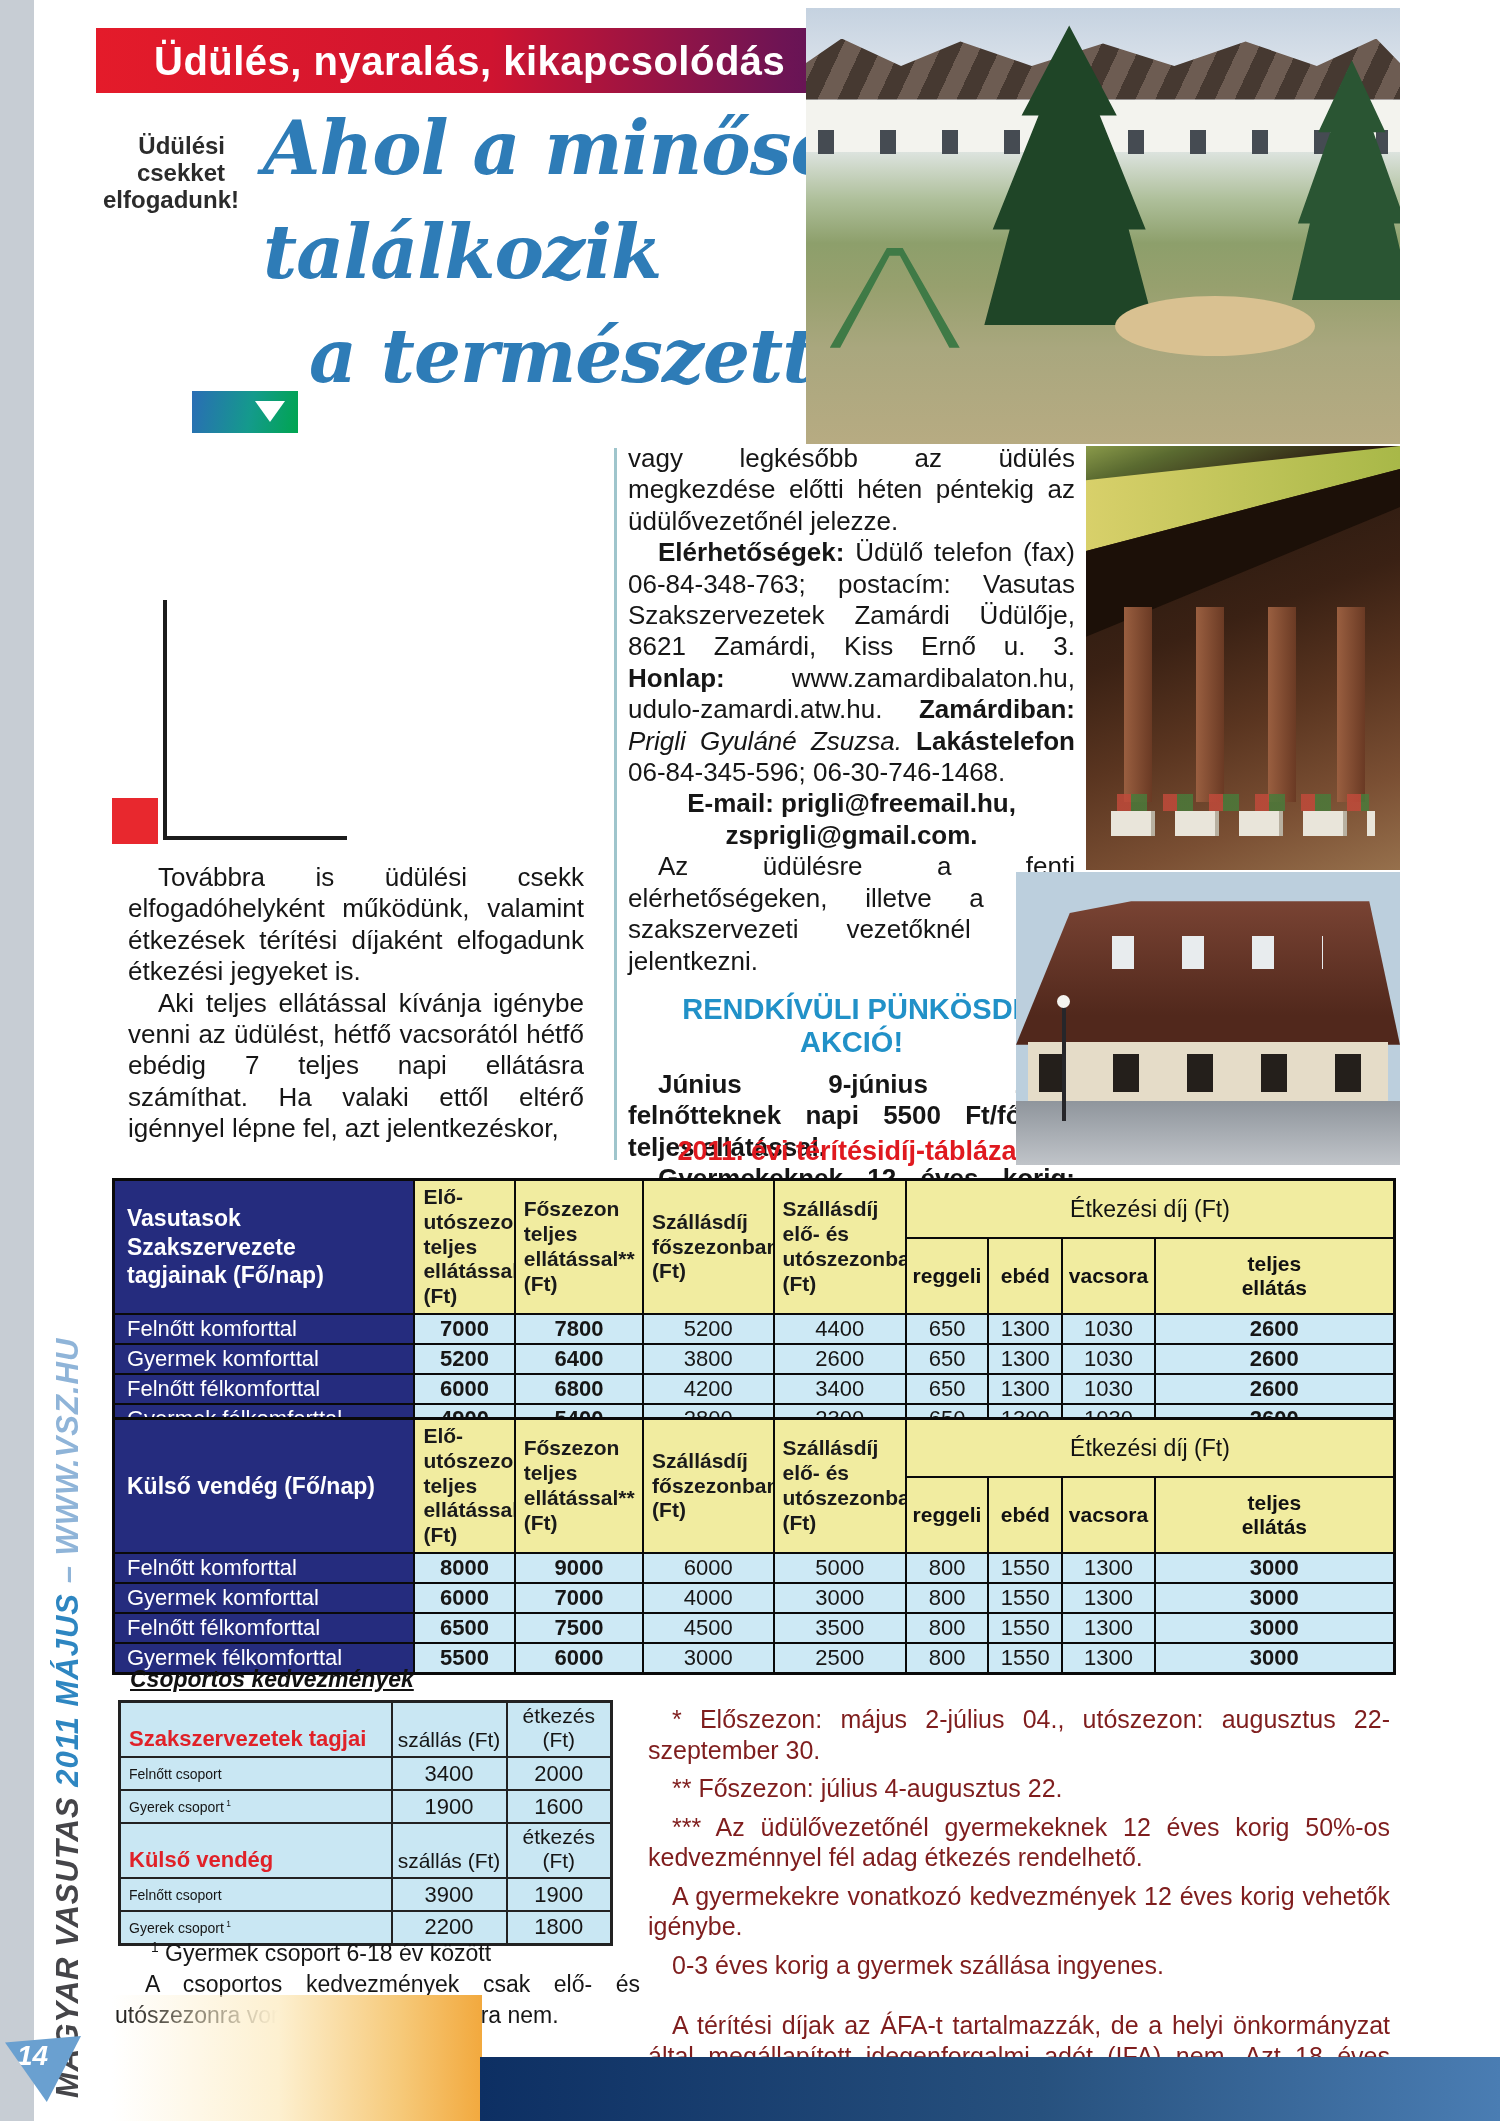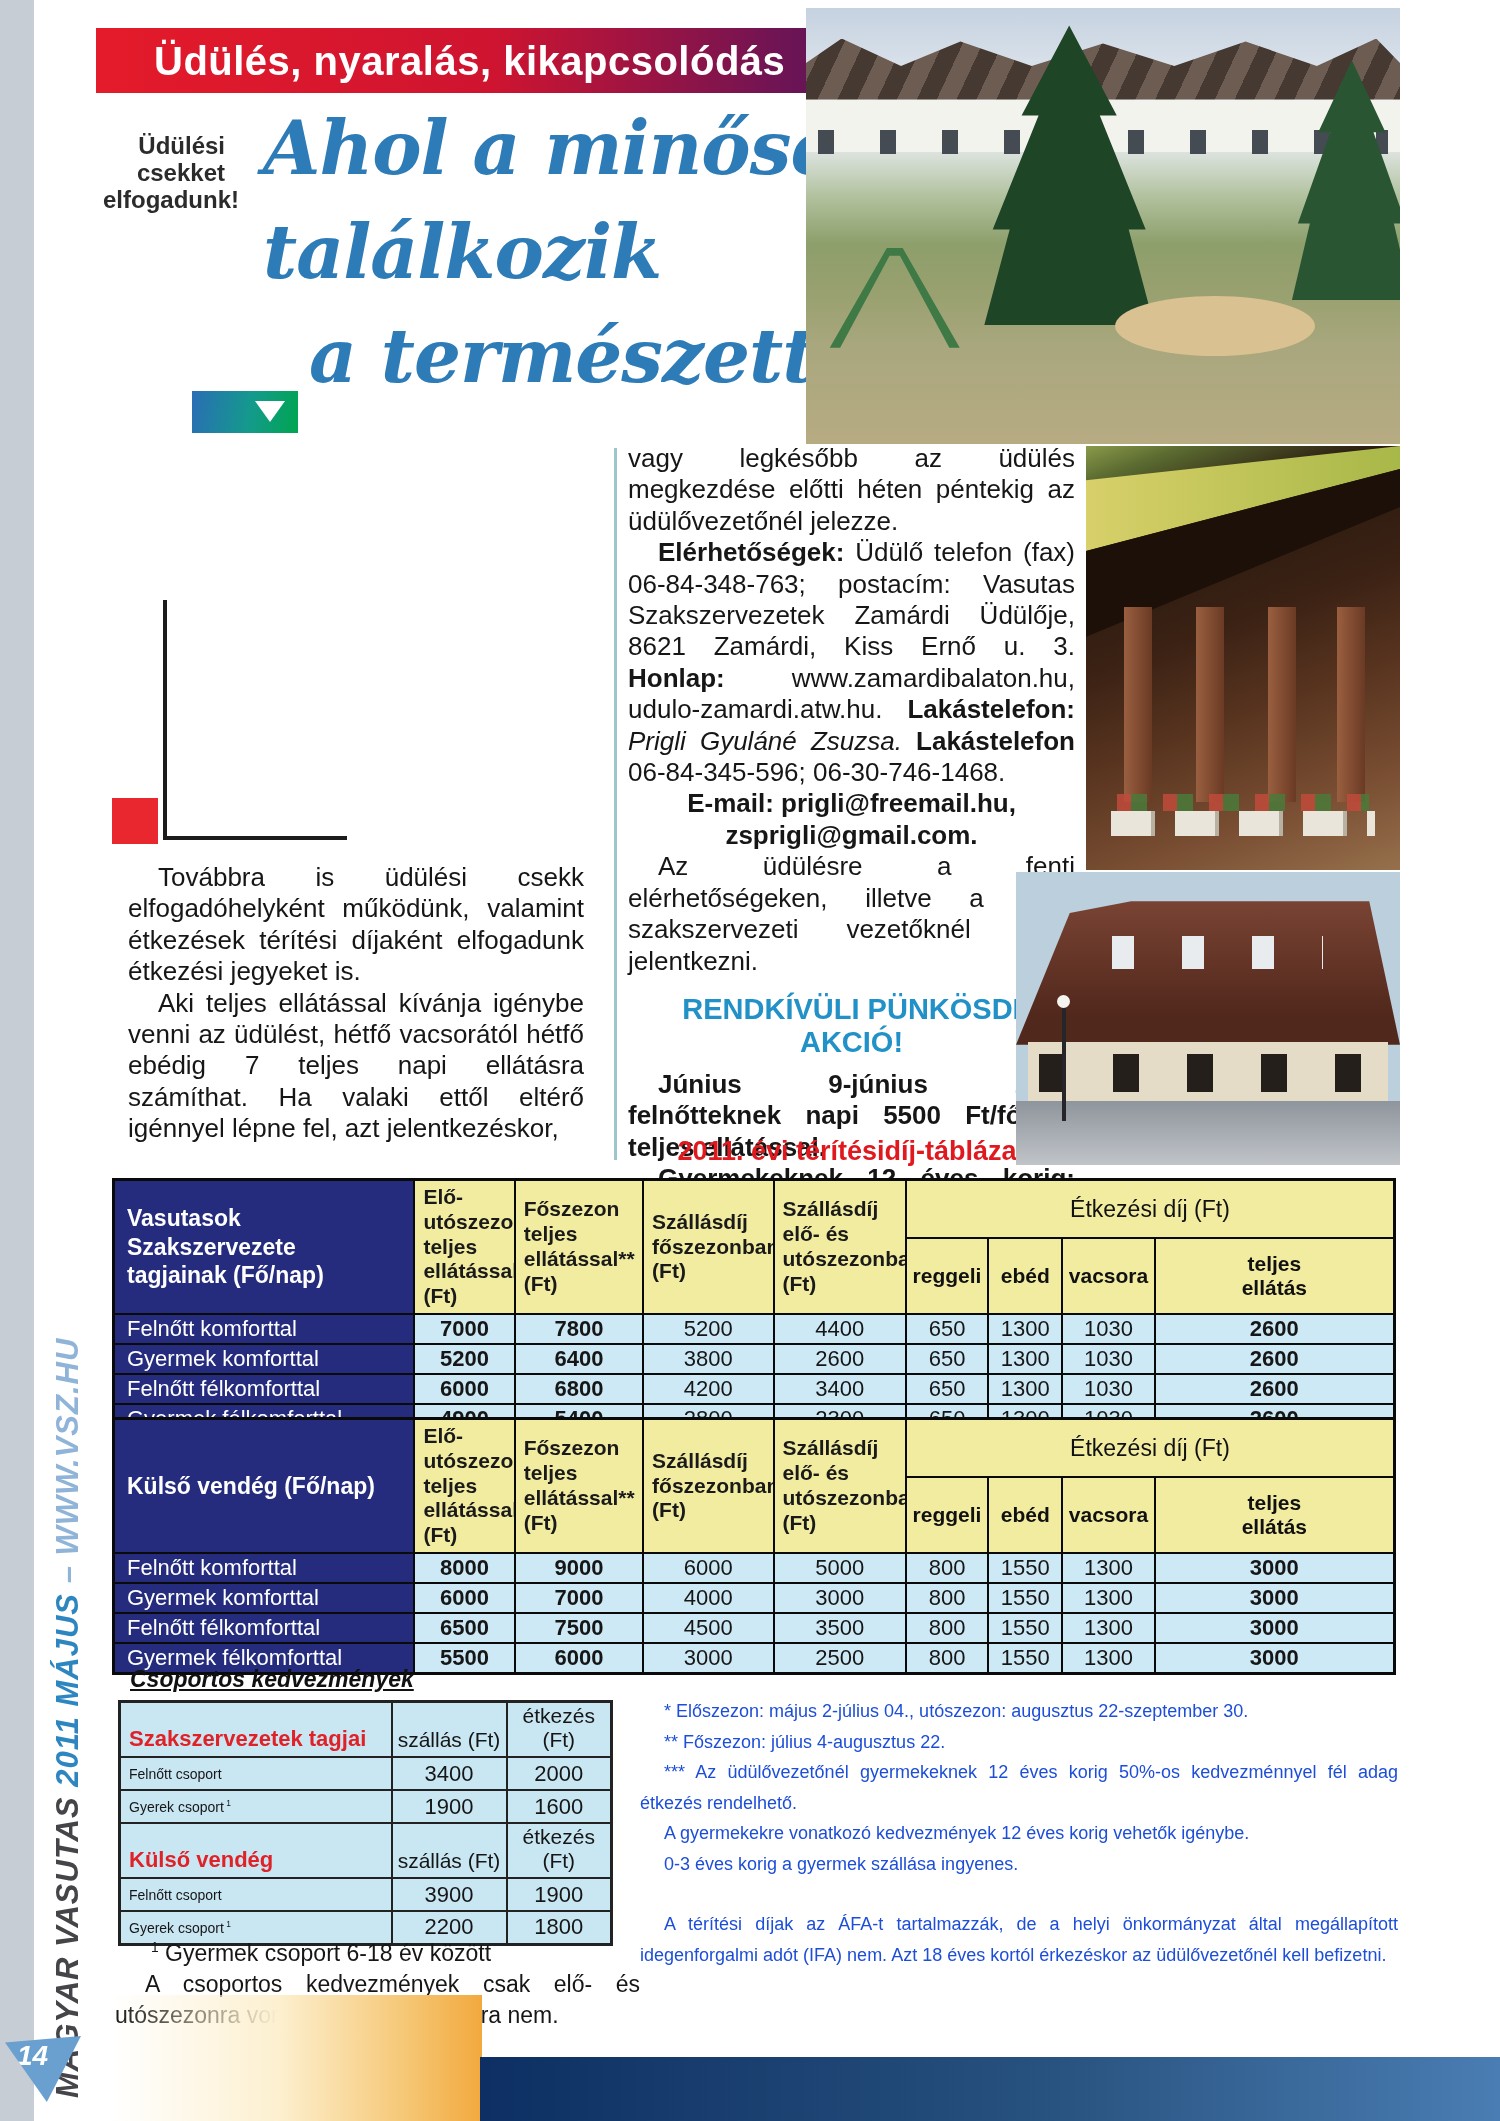--- a/index.html
+++ b/index.html
@@ -135,21 +135,21 @@
   .gt-hr2{height:36px;}
   .gt tbody tr{height:33px;}
   .gt-label{font-size:14px;text-align:left;padding-left:8px;color:#161616;}
   .gt-val{font-size:22px;text-align:center;color:#161616;}
 
   
   .fn-left{left:115px;top:1932px;width:525px;}
   .fn-left p{margin:0;font-size:23px;line-height:31px;text-align:justify;color:#161616;}
   .fn-left .first{text-indent:36px;}
   .fn-right{left:640px;top:1696px;width:758px;}
-  .fn-right p{margin:0;font-size:18px;line-height:30.5px;text-align:justify;color:#1d4ed8;text-indent:24px;}
+  .fn-right p{margin:8px;font-size:25px;line-height:30.5px;text-align:justify;color:#7f1d1d;text-indent:24px;}
   .fn-right .tax{margin-top:30px;}
 
   
   .cream-block{left:112px;top:1995px;width:370px;height:126px;
       background:linear-gradient(90deg,rgba(255,254,248,0) 0%,#fdf0d0 45%,#f6c979 78%,#f2a93e 100%);}
   .blue-bottom{left:480px;top:2057px;width:1020px;height:64px;
       background:linear-gradient(90deg,#0d2f63 0%,#27517e 55%,#4a7db3 100%);}
   .orange-bar{left:155px;top:2020px;width:1308px;height:44px;border-radius:14px;background:#f2a430;
       z-index:3;display:flex;align-items:center;justify-content:center;}
   .orange-bar span{color:#1b2a70;font-weight:bold;font-size:25px;}
@@ -192,21 +192,21 @@
 
   <div class="abs col-left">
     <p class="bodyp indent">Továbbra is üdülési csekk elfogadóhelyként működünk, valamint étkezések térítési díjaként elfogadunk étkezési jegyeket is.</p>
     <p class="bodyp indent">Aki teljes ellátással kívánja igénybe venni az üdülést, hétfő vacsorától hétfő ebédig 7 teljes napi ellátásra számíthat. Ha valaki ettől eltérő igénnyel lépne fel, azt jelentkezéskor,</p>
   </div>
 
   <div class="abs col-divider"></div>
 
   <div class="abs col-right">
     <p class="bodyp">vagy legkésőbb az üdülés megkezdése előtti héten péntekig az üdülővezetőnél jelezze.</p>
-    <p class="bodyp indent"><b>Elérhetőségek:</b><span> Üdülő telefon (fax) 06-84-348-763; postacím: Vasutas Szakszervezetek Zamárdi Üdülője, 8621 Zamárdi, Kiss Ernő u. 3. </span><b>Honlap:</b><span> www.zamardibalaton.hu, udulo-zamardi.atw.hu. </span><b>Lakástelefon:</b><i> Prigli Gyuláné Zsuzsa. </i><b>Lakástelefon</b><span> 06-84-345-596; 06-30-746-1468.</span></p>
+    <p class="bodyp indent"><b>Elérhetőségek:</b><span> Üdülő telefon (fax) 06-84-348-763; postacím: Vasutas Szakszervezetek Zamárdi Üdülője, 8621 Zamárdi, Kiss Ernő u. 3. </span><b>Honlap:</b><span> www.zamardibalaton.hu, udulo-zamardi.atw.hu. </span><b>Zamárdiban:</b><i> Prigli Gyuláné Zsuzsa. </i><b>Lakástelefon</b><span> 06-84-345-596; 06-30-746-1468.</span></p>
     <p class="bodyp center bold">E-mail: prigli@freemail.hu,</p>
     <p class="bodyp center bold">zsprigli@gmail.com.</p>
     <p class="bodyp indent">Az üdülésre a fenti elérhetőségeken, illetve a helyi szakszervezeti vezetőknél lehet jelentkezni.</p>
     <p class="promo-head">RENDKÍVÜLI PÜNKÖSDI AKCIÓ!</p>
     <p class="bodyp indent bold">Június 9-június 13-ig felnőtteknek napi 5500 Ft/fő/nap teljes ellátással.</p>
     <p class="bodyp indent bold">Gyermekeknek 12 éves korig: 4500 Ft/fő/nap teljes ellátással.</p>
     <p class="bodyp indent" style="margin-top:28px">Gyermekeknek 3 éves korig a szállás ingyenes. További információval elérhetőségeinken állunk rendelkezésükre.</p>
   </div>
 
   <div class="abs table-title">2011. évi térítésidíj-táblázat</div>

